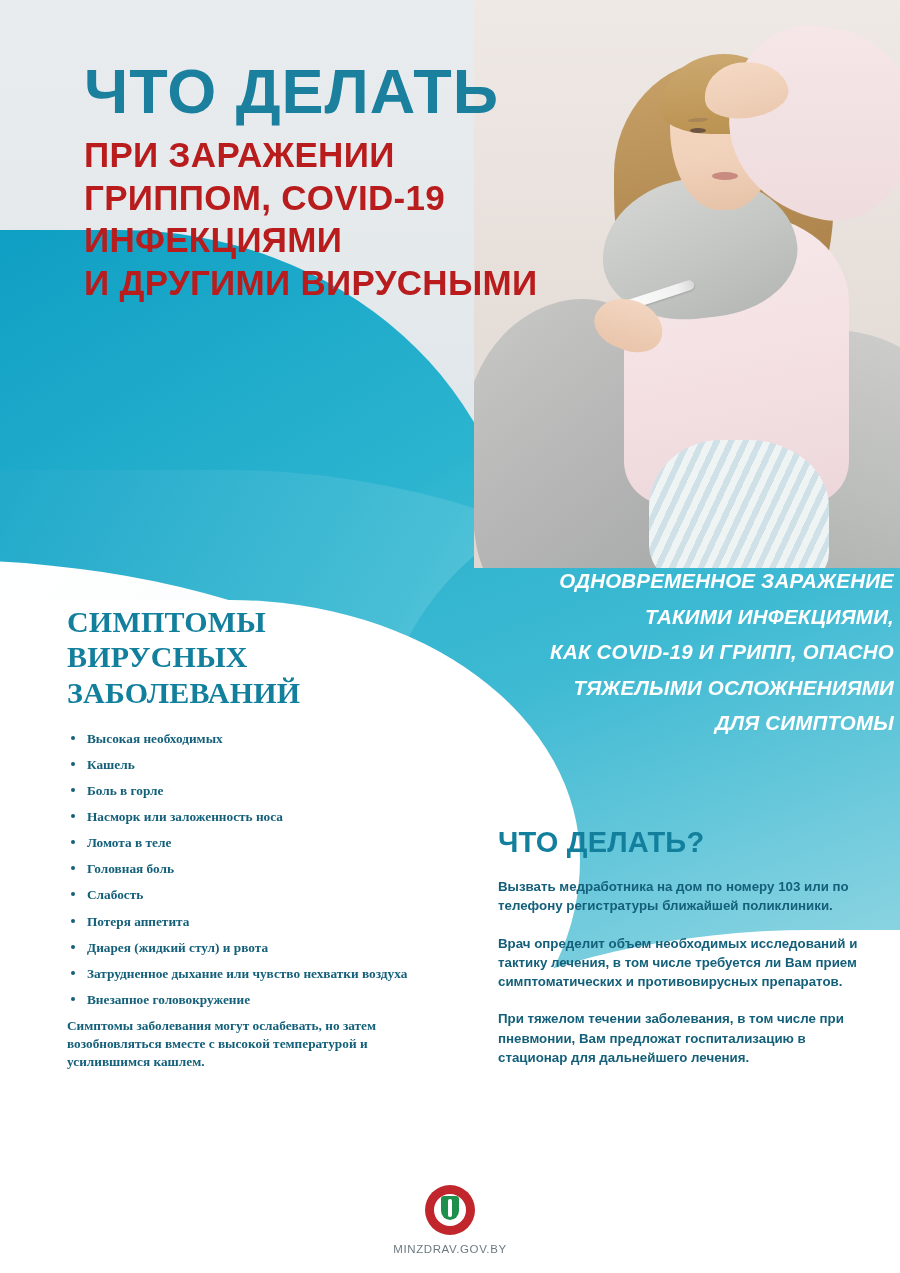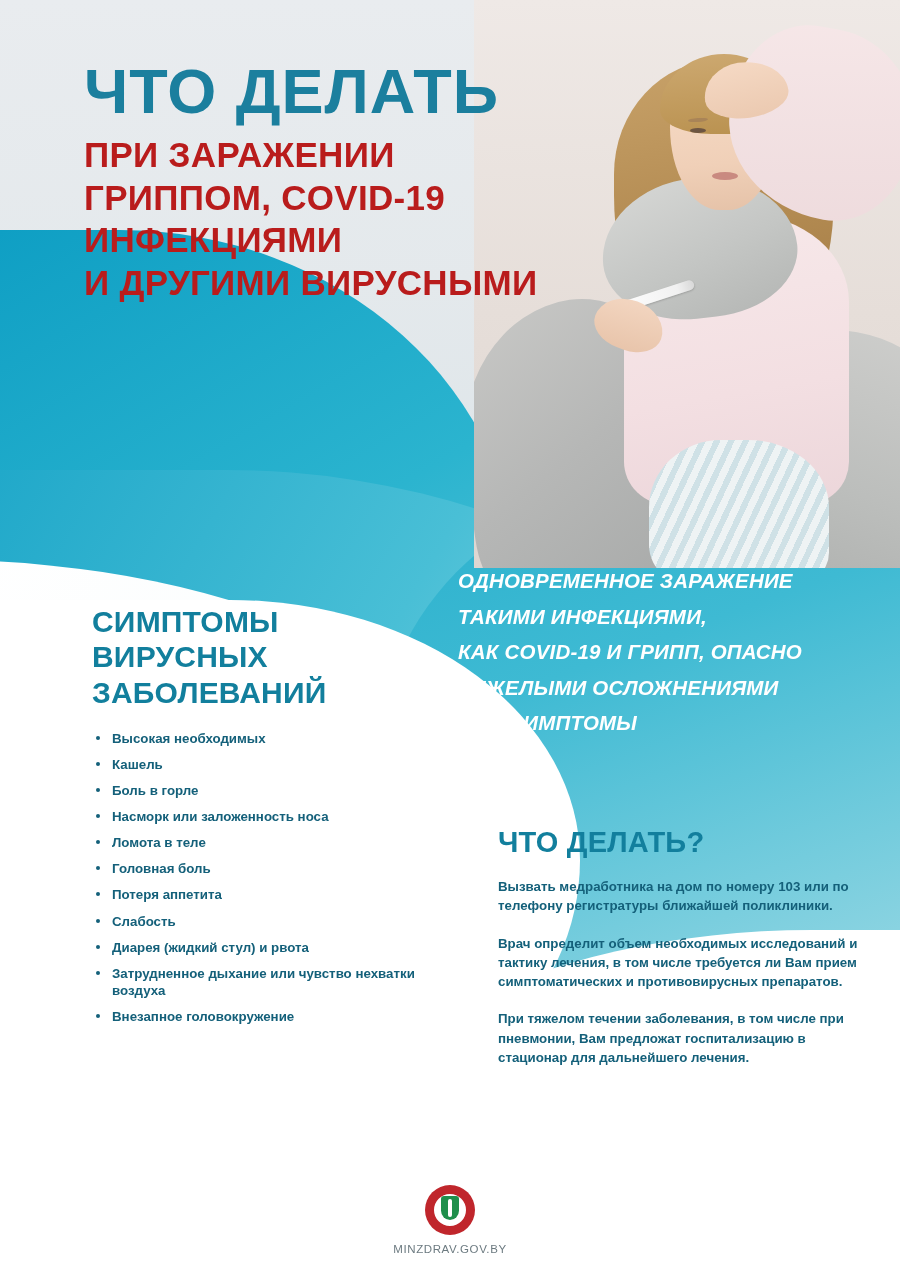--- a/index.html
+++ b/index.html
@@ -204,23 +204,24 @@
     font-weight: 600;
     color: #b91c1c;
     margin: 0;
     letter-spacing: .3px;
   }
   .headline .h2 div { white-space: nowrap; }
 
   
   .symptoms {
     position: absolute;
-    left: 92px; top: 604px;
+    left: 67px; top: 604px;
     width: 360px;
     z-index: 6;
+    font-family: Liberation Serif, serif;
   }
   .symptoms h3 {
     margin: 0 0 20px 0;
     font-size: 30px;
     line-height: 1.18;
     font-weight: 700;
     color: #127f9d;
     letter-spacing: .2px;
   }
   .symptoms ul {
@@ -249,20 +250,21 @@
     line-height: 1.38;
     font-weight: 700;
     color: #14607a;
   }
 
   
   .banner {
     position: absolute;
     right: 28px; top: 566px;
     width: 440px;
+    text-align: right;
     z-index: 7;
   }
   .banner .line {
     display: inline-block;
     font-size: 20.5px;
     font-style: italic;
     font-weight: 700;
     color: #ffffff;
     letter-spacing: .2px;
     line-height: 1.1;
@@ -391,26 +393,27 @@
 
   <div class="symptoms">
     <h3>СИМПТОМЫ ВИРУСНЫХ ЗАБОЛЕВАНИЙ</h3>
     <ul>
       <li>Высокая необходимых</li>
       <li>Кашель</li>
       <li>Боль в горле</li>
       <li>Насморк или заложенность носа</li>
       <li>Ломота в теле</li>
       <li>Головная боль</li>
+      <li>Слабость</li>
       <li>Потеря аппетита</li>
-      <li>Слабость</li>
       <li>Диарея (жидкий стул) и рвота</li>
       <li>Затрудненное дыхание или чувство нехватки воздуха</li>
       <li>Внезапное головокружение</li>
     </ul>
+    <div class="note">Симптомы заболевания могут ослабевать, но затем возобновляться вместе с высокой температурой и усилившимся кашлем.</div>
   </div>
 
   <div class="todo">
     <h3>ЧТО ДЕЛАТЬ?</h3>
     <p>Вызвать медработника на дом по номеру 103 или по телефону регистратуры ближайшей поликлиники.</p>
     <p>Врач определит объем необходимых исследований и тактику лечения, в том числе требуется ли Вам прием симптоматических и противовирусных препаратов.</p>
     <p>При тяжелом течении заболевания, в том числе при пневмонии, Вам предложат госпитализацию в стационар для дальнейшего лечения.</p>
   </div>
 
   <div class="footer">

